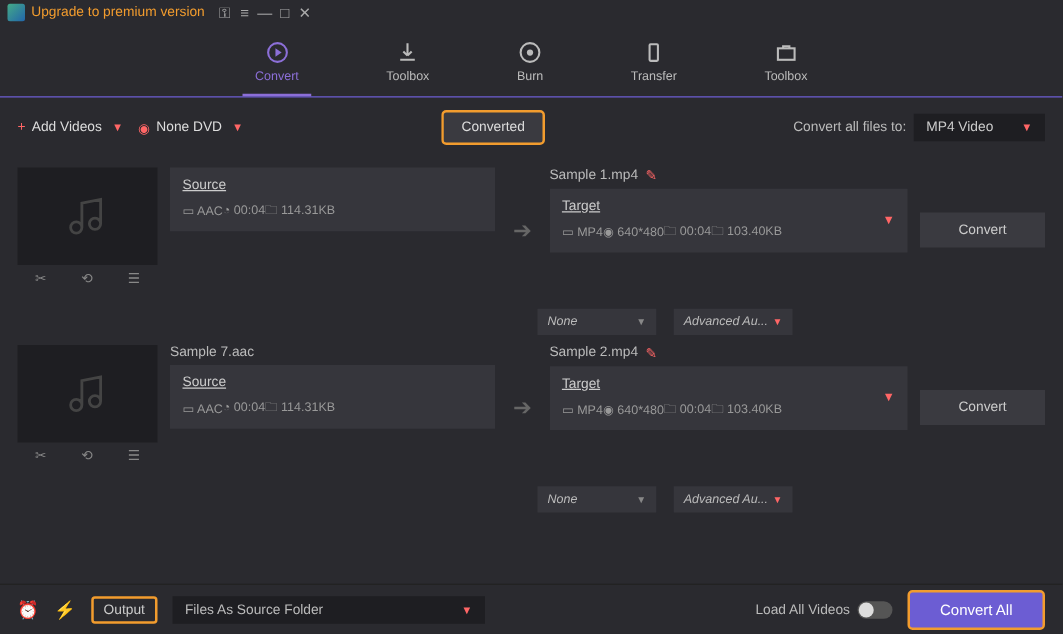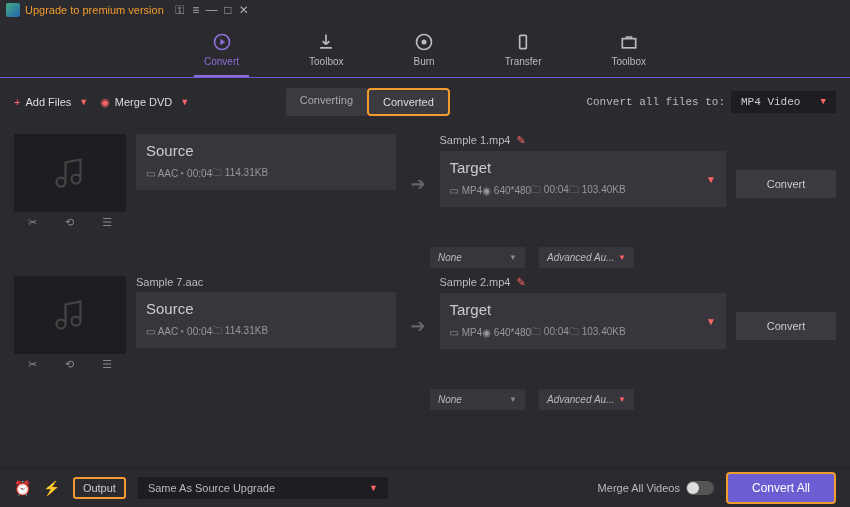--- a/index.html
+++ b/index.html
@@ -16,33 +16,33 @@
 .topnav-item .lbl { font-size: 10px; }
 .actionbar { display: flex; align-items: center; padding: 8px 14px; gap: 12px; }
 .ab-btn { display: flex; align-items: center; gap: 5px; color: #ddd; cursor: pointer; font-size: 11px; }
 .ab-btn .plus { color: #f66; }
 .ab-btn .chev { color: #f66; font-size: 9px; margin-left: 3px; }
 .ab-btn .disc { color: #f66; }
 .spacer { flex: 1; }
 .tabbox { display: flex; border: 2px solid transparent; border-radius: 4px; overflow: hidden; }
 .tab { padding: 6px 14px; background: #3a3a40; color: #aaa; cursor: pointer; font-size: 11px; }
 .tab.active { border: 2px solid #f29c2e; border-radius: 4px; color: #ddd; }
-.convall { display: flex; align-items: center; gap: 6px; font-size: 11px; color: #bbb; margin-left: 40px; font-family: Liberation Mono, monospace; }
+.convall { display: flex; align-items: center; gap: 6px; font-size: 11px; color: #bbb; margin-left: 40px; }
 .convall select, .dropdown { background: #1e1e22; border: none; color: #ccc; padding: 5px 10px; font-size: 11px; width: 105px; display: flex; align-items: center; justify-content: space-between; cursor: pointer; }
 .dropdown .dd-chev { color: #f66; font-size: 9px; }
 .filerow { display: flex; align-items: stretch; padding: 8px 14px; gap: 10px; }
 .thumb { width: 112px; height: 78px; background: #1e1e22; display: flex; flex-direction: column; align-items: center; justify-content: center; color: #444; }
 .thumb svg { width: 36px; height: 36px; }
 .thumbtools { width: 112px; display: flex; justify-content: space-around; padding: 4px 0; color: #888; }
 .thumbtools span { cursor: pointer; }
 .leftcol { width: 112px; display: flex; flex-direction: column; }
 .srcblock { flex: 1; }
 .srcname { font-size: 11px; color: #bbb; margin-bottom: 4px; }
 .srcbody { background: #36363c; padding: 8px 10px; }
-.srclabel { font-size: 15px; color: #ccc; margin-bottom: 6px; }
+.srclabel { font-size: 11px; color: #ccc; margin-bottom: 6px; text-decoration: underline; }
 .meta { display: flex; font-size: 10px; color: #999; align-items: center; }
 .meta span { display: flex; align-items: center; gap: 3px; }
 .arrow { display: flex; align-items: center; color: #666; font-size: 18px; padding: 0 4px; }
 .tgtblock { flex: 1.1; }
 .tgtname { font-size: 11px; color: #bbb; margin-bottom: 4px; display: flex; align-items: flex-start; gap: 6px; }
 .editico { color: #f66; }
 .tgtbody { background: #36363c; padding: 8px 10px; display: flex; align-items: center; }
 .tgtinfo { flex: 1; }
 .tgtchev { color: #f66; font-size: 10px; cursor: pointer; }
 .convbtn { width: 100px; display: flex; align-items: center; }
@@ -116,31 +116,30 @@
           <path d="M9 8V6h6v2" stroke="currentColor" stroke-width="2" fill="none"></path>
         </svg>
       </div>
     <div class="lbl">Toolbox</div>
   </div>
 </div>
 
 <div class="actionbar">
   <div class="ab-btn">
     <span class="plus">+</span>
-    <span>Add Files</span>
+    <span>Add Videos</span>
     <span class="chev">▼</span>
   </div>
   <div class="ab-btn">
     <span class="disc">◉</span>
-    <span>Merge DVD</span>
+    <span>None DVD</span>
     <span class="chev">▼</span>
   </div>
   <div class="spacer"></div>
   <div class="tabbox">
-    <div class="tab">Converting</div>
     <div class="tab active">Converted</div>
   </div>
   <div class="spacer"></div>
   <div class="convall">
     <span>Convert all files to:</span>
     <div class="dropdown">
       <span>MP4 Video</span>
       <span class="dd-chev">▼</span>
     </div>
   </div>
@@ -264,22 +263,22 @@
         </div>
   </div>
     </div>
   </div>
 
 <div class="bottombar">
   <span class="bico">⏰</span>
   <span class="bico">⚡</span>
   <span class="outlabel">Output</span>
   <div class="outpath">
-    <span>Same As Source Upgrade</span>
+    <span>Files As Source Folder</span>
     <span class="dd-chev" style="color:#f66;font-size:9px">▼</span>
   </div>
   <div class="spacer"></div>
   <div class="mergewrap">
-    <span>Merge All Videos</span>
+    <span>Load All Videos</span>
     <div class="toggle"></div>
   </div>
   <button class="convertall">Convert All</button>
 </div>
 
 </body></html>

